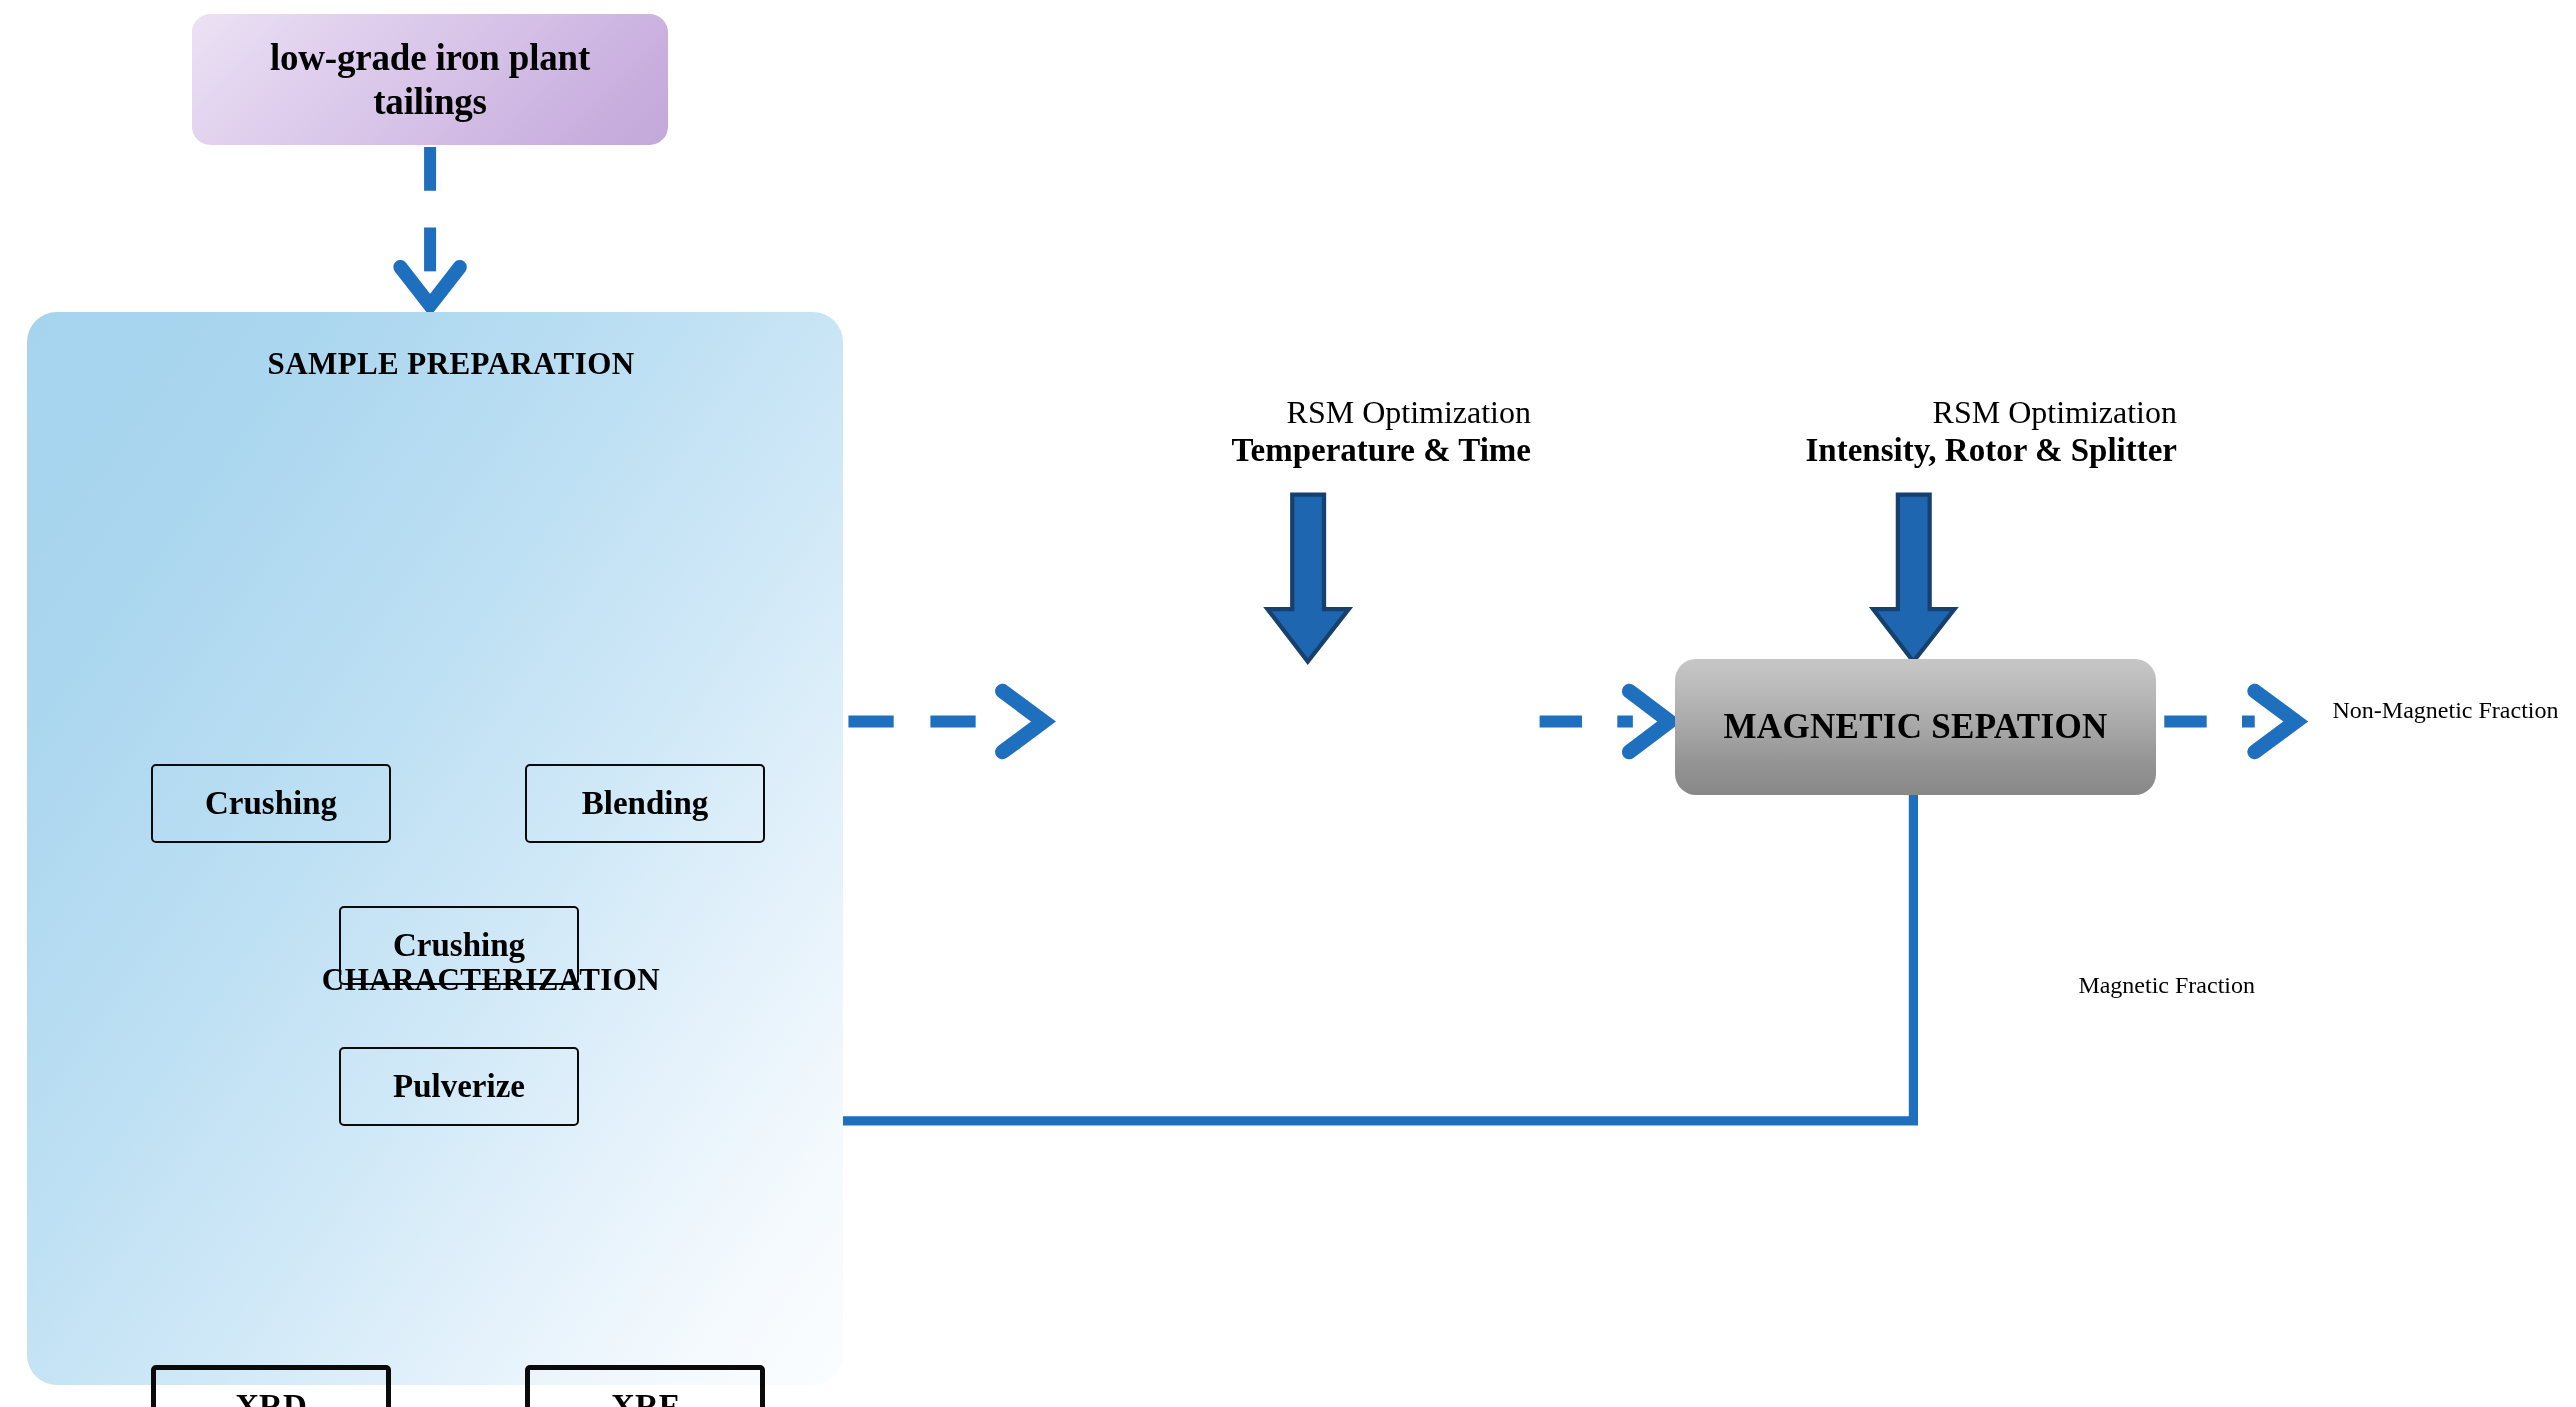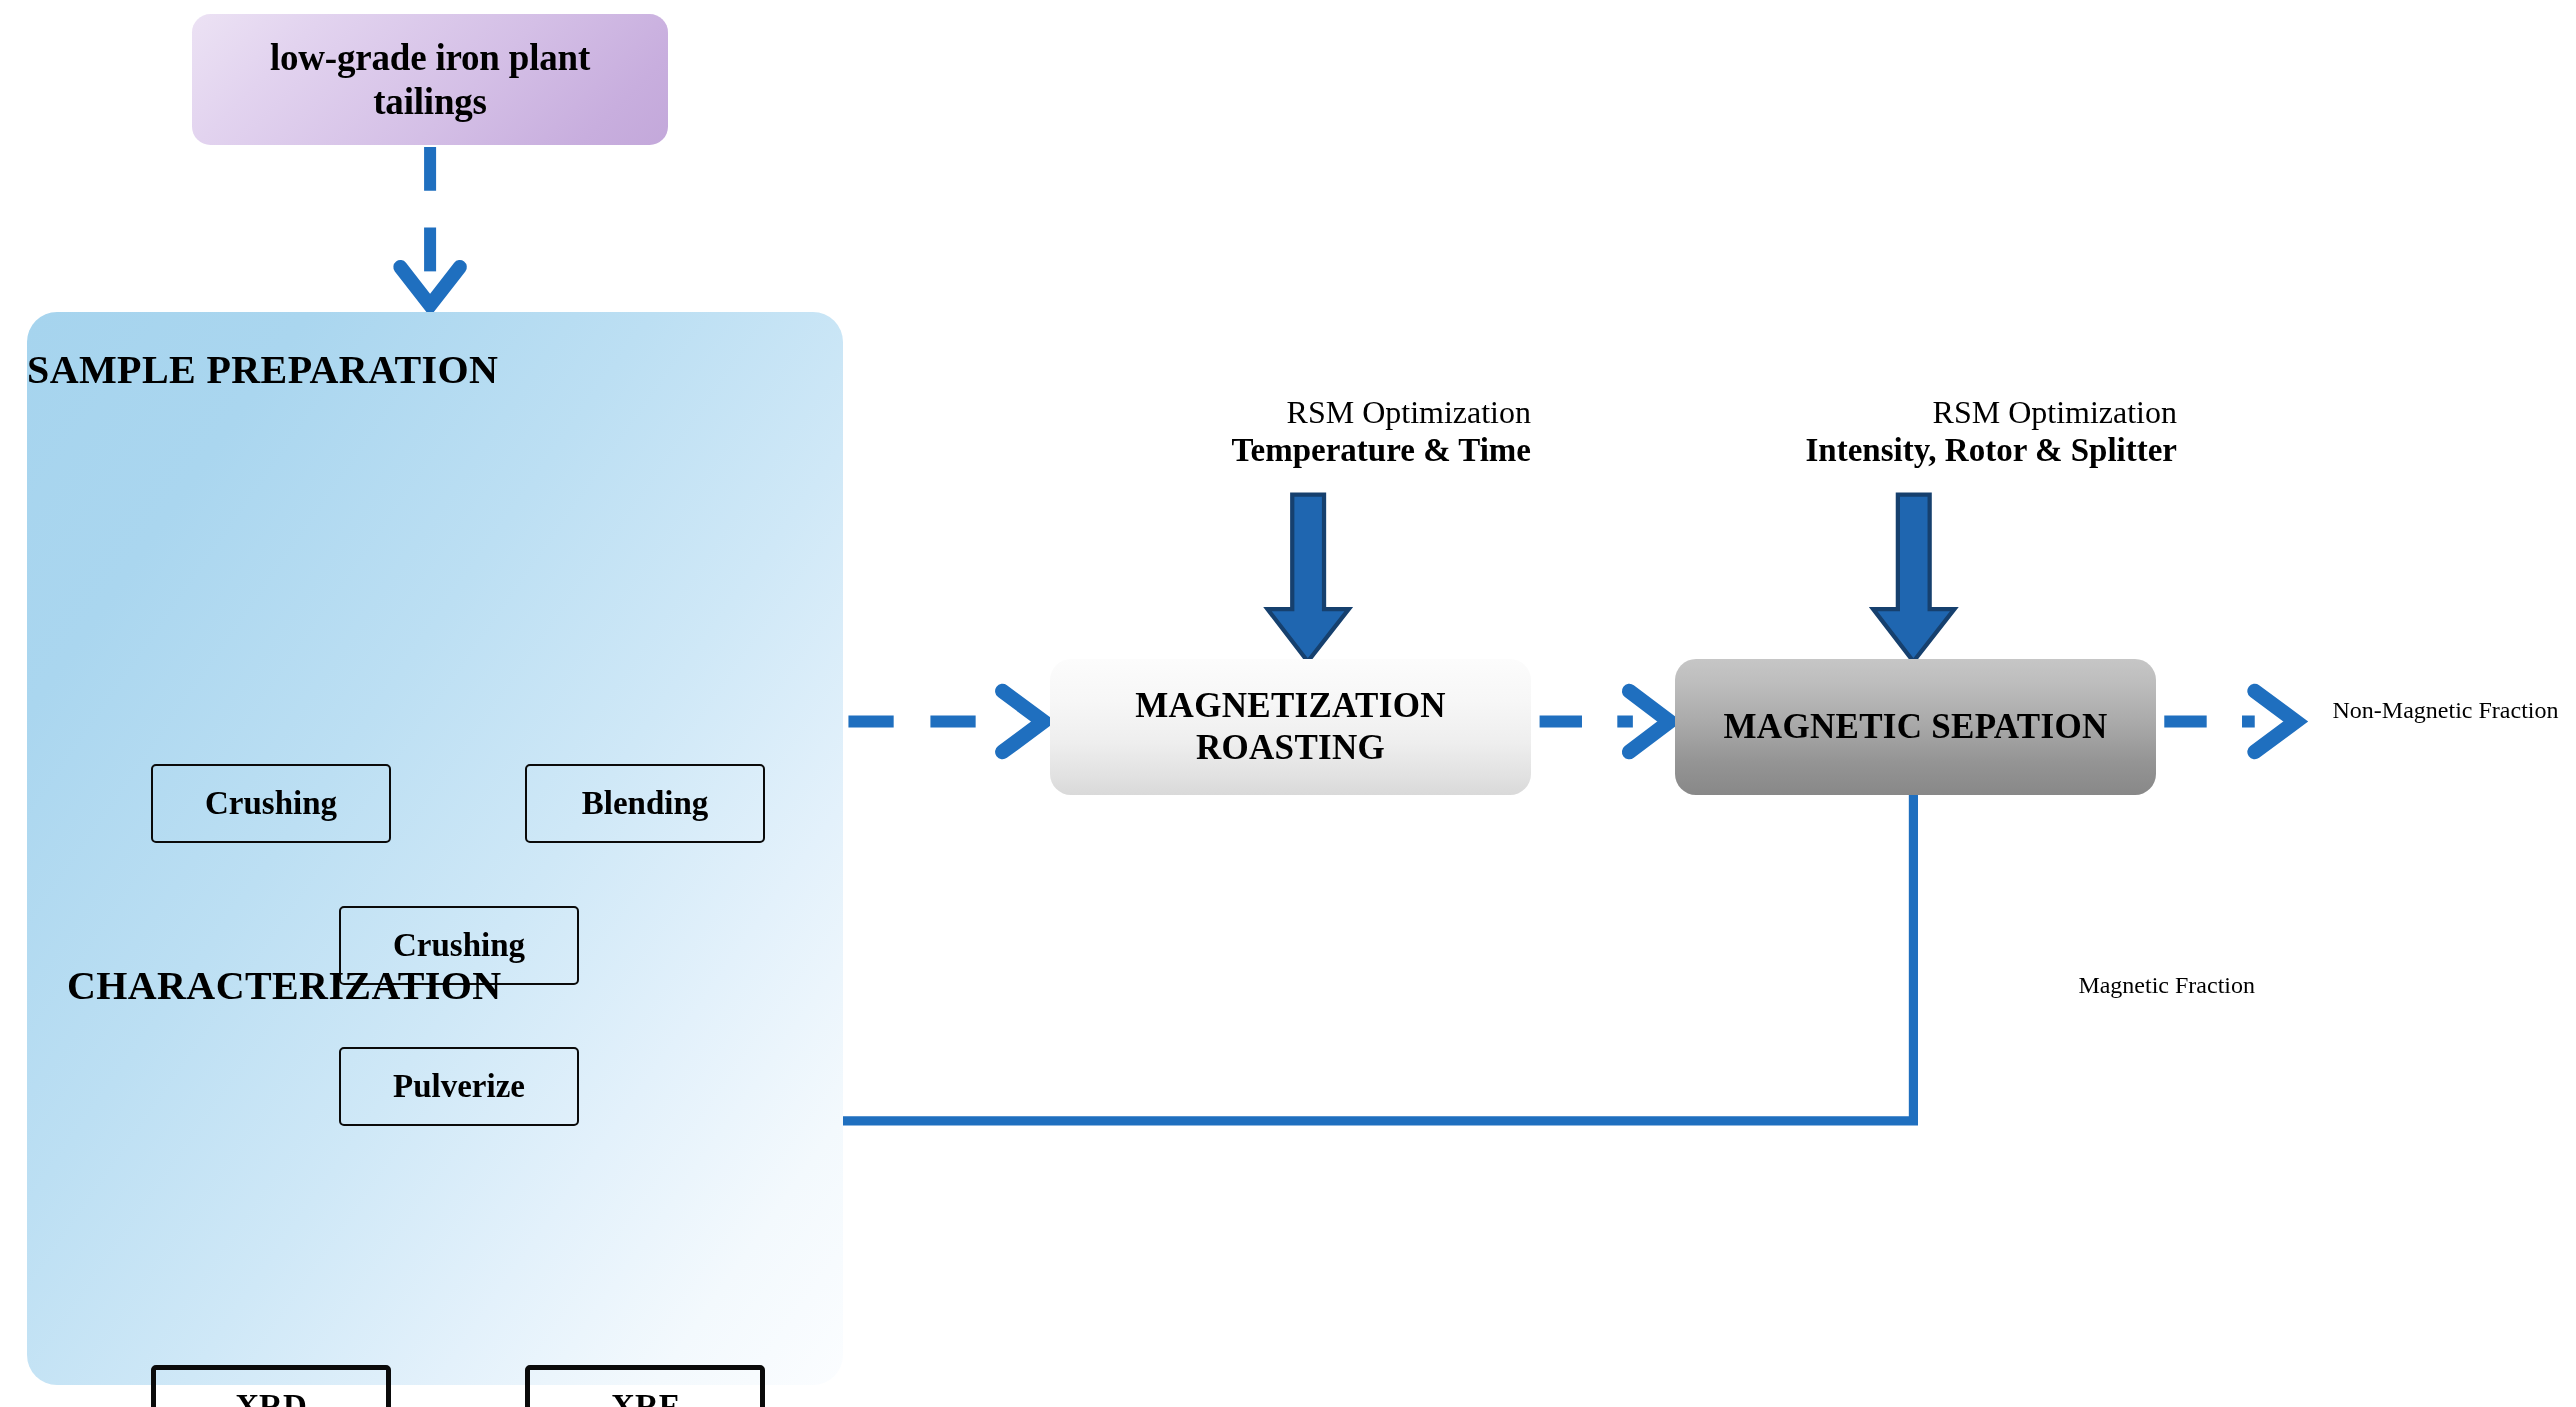--- a/index.html
+++ b/index.html
@@ -63,24 +63,26 @@
         #aad6ef 18%,
         #bcdff3 40%,
         #cfe8f7 58%,
         #e3f1fb 74%,
         #f3f9fd 88%,
         #fbfdff 100%);
   }
   .panel-title {
     position: absolute;
     width: 100%;
-    font-size: 40px;
+    text-align: center;
+    font-size: 31px;
     font-weight: bold;
     color: #000000;
     letter-spacing: 0.4px;
+    padding-left: 16px;
   }
   #title-sample { top: 34px; }
   #title-charac { top: 650px; margin-left: 40px; }
 
   .chip {
     position: absolute;
     border: 2.8px solid #0a0a0a;
     border-radius: 5px;
     background: transparent;
     display: flex;
@@ -250,23 +252,20 @@
   <div class="rsm-note" id="rsm-roasting">
     <span class="line1">RSM Optimization</span>
     <span class="line2">Temperature &amp; Time</span>
   </div>
 
   <div class="rsm-note" id="rsm-separation">
     <span class="line1">RSM Optimization</span>
     <span class="line2">Intensity, Rotor &amp; Splitter</span>
   </div>
 
-  <div class="process-box" id="box-roasting">
-    <span class="label">MAGNETIZATION ROASTING</span>
-  </div>
 
   <div class="process-box" id="box-separation">
     <span class="label">MAGNETIC SEPATION</span>
   </div>
 
   <div class="flow-label" id="label-nonmag">Non-Magnetic Fraction</div>
 
   <div class="flow-label" id="label-mag">Magnetic Fraction</div>
 
 </div>

